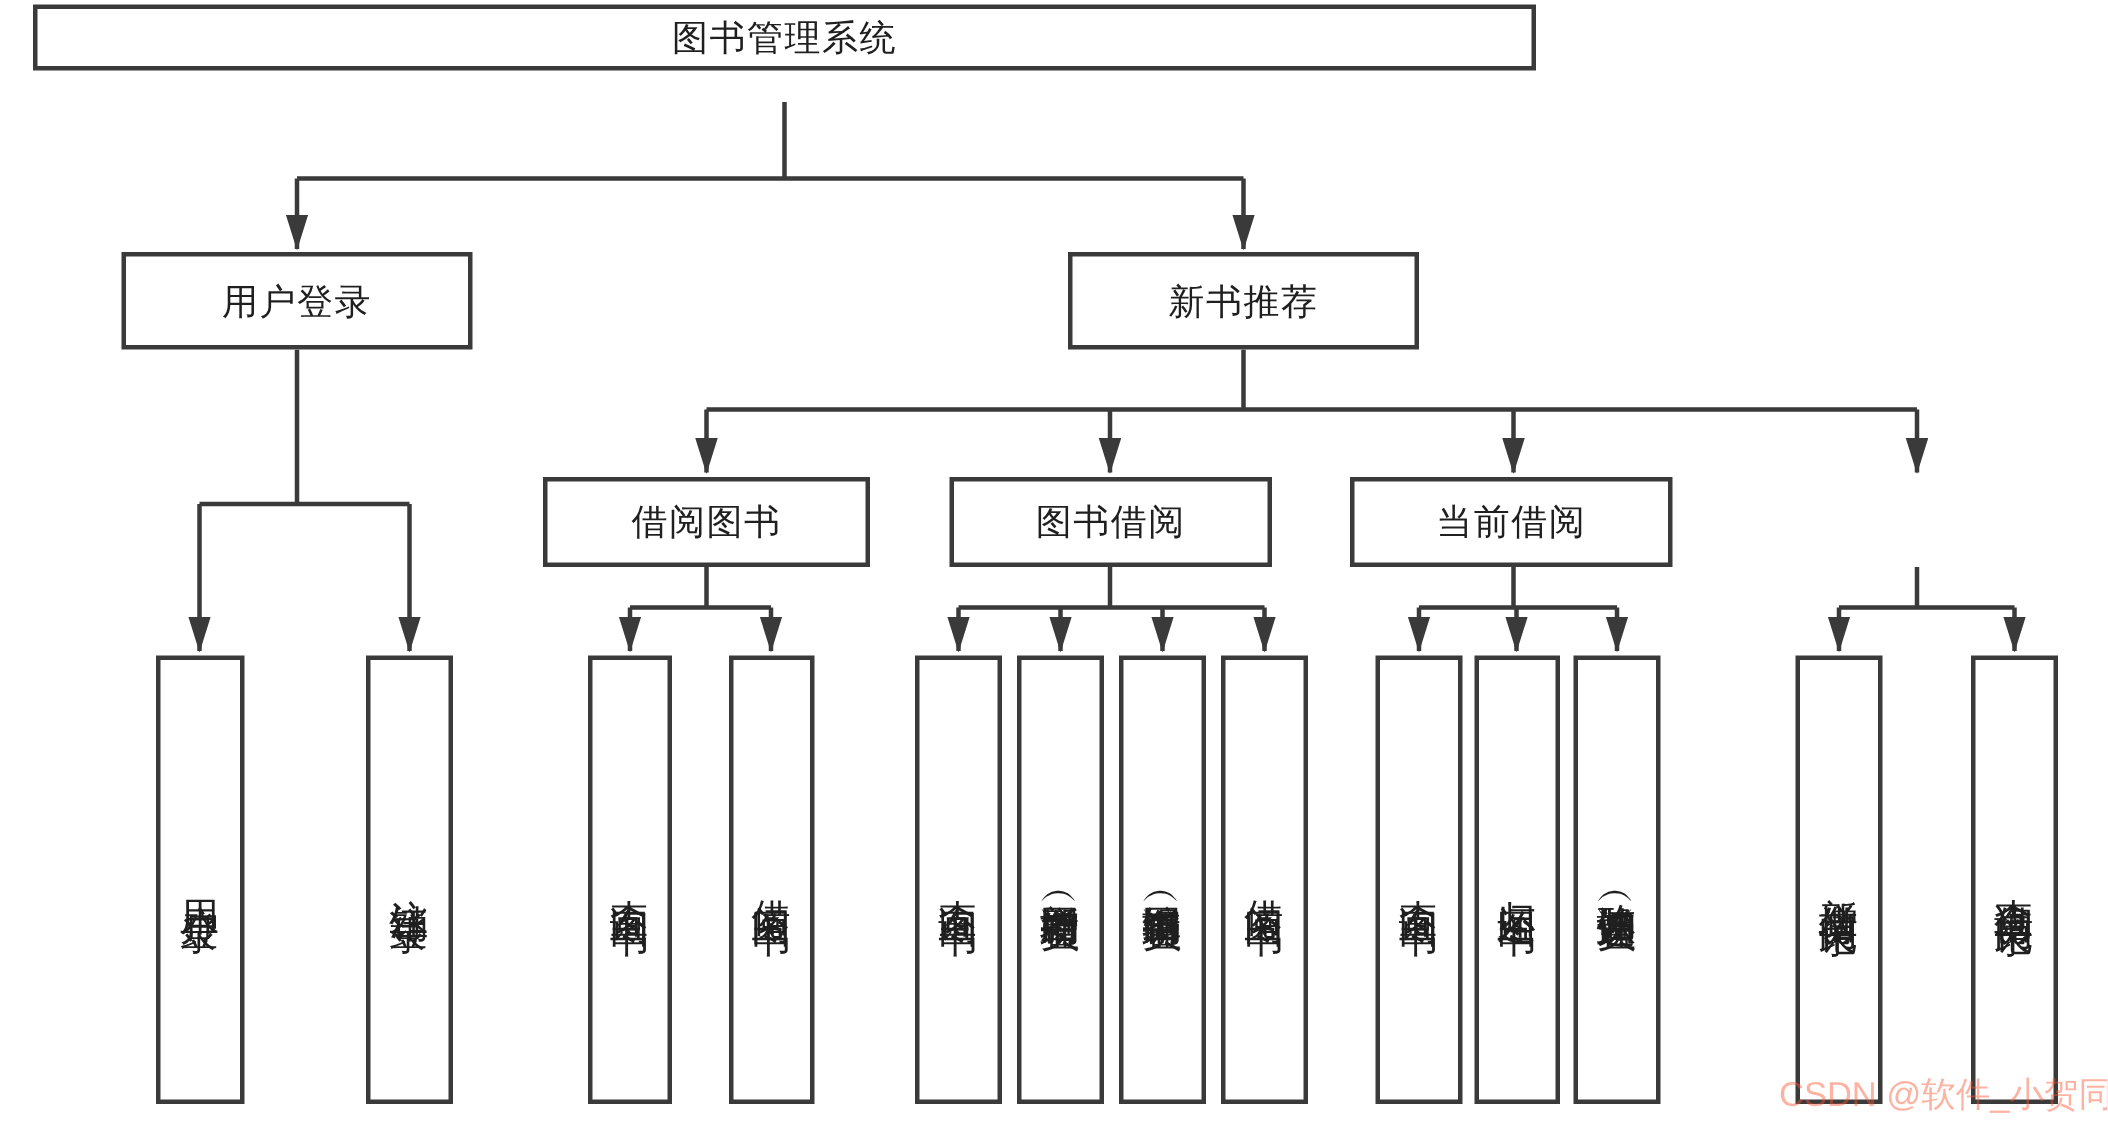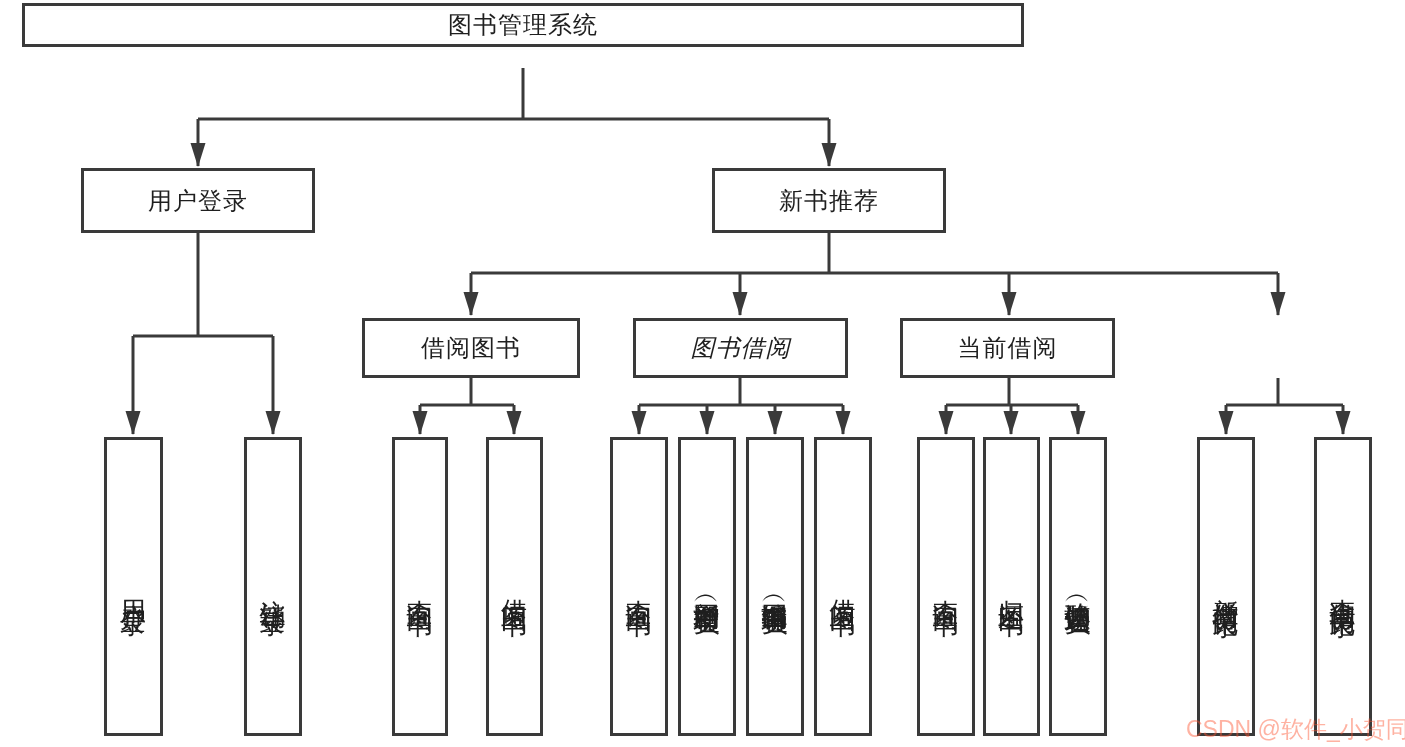--- a/index.html
+++ b/index.html
@@ -92,21 +92,21 @@
       <line x1="1343" y1="405" x2="1343" y2="434" marker-end="url(#ah)"></line>
     </g>
   </svg>
 
   <div class="box" style="left:22px;top:3px;width:1002px;height:44px;">图书管理系统</div>
 
   <div class="box" style="left:81px;top:168px;width:234px;height:65px;">用户登录</div>
   <div class="box" style="left:712px;top:168px;width:234px;height:65px;">新书推荐</div>
 
   <div class="box" style="left:362px;top:318px;width:218px;height:60px;">借阅图书</div>
-  <div class="box" style="left:633px;top:318px;width:215px;height:60px;font-style:italic;">图书借阅</div>
+  <div class="box" style="left:633px;top:318px;width:215px;height:60px;">图书借阅</div>
   <div class="box" style="left:900px;top:318px;width:215px;height:60px;">当前借阅</div>
 
   <div class="leaf" style="left:104px;top:437px;width:59px;height:299px;">用户登录</div>
   <div class="leaf" style="left:244px;top:437px;width:58px;height:299px;">注销登录</div>
 
   <div class="leaf" style="left:392px;top:437px;width:56px;height:299px;">查询图书</div>
   <div class="leaf" style="left:486px;top:437px;width:57px;height:299px;">借阅图书</div>
 
   <div class="leaf" style="left:610px;top:437px;width:58px;height:299px;">查询图书</div>
   <div class="leaf" style="left:678px;top:437px;width:58px;height:299px;letter-spacing:1px;">新增图书（管理员）</div>

